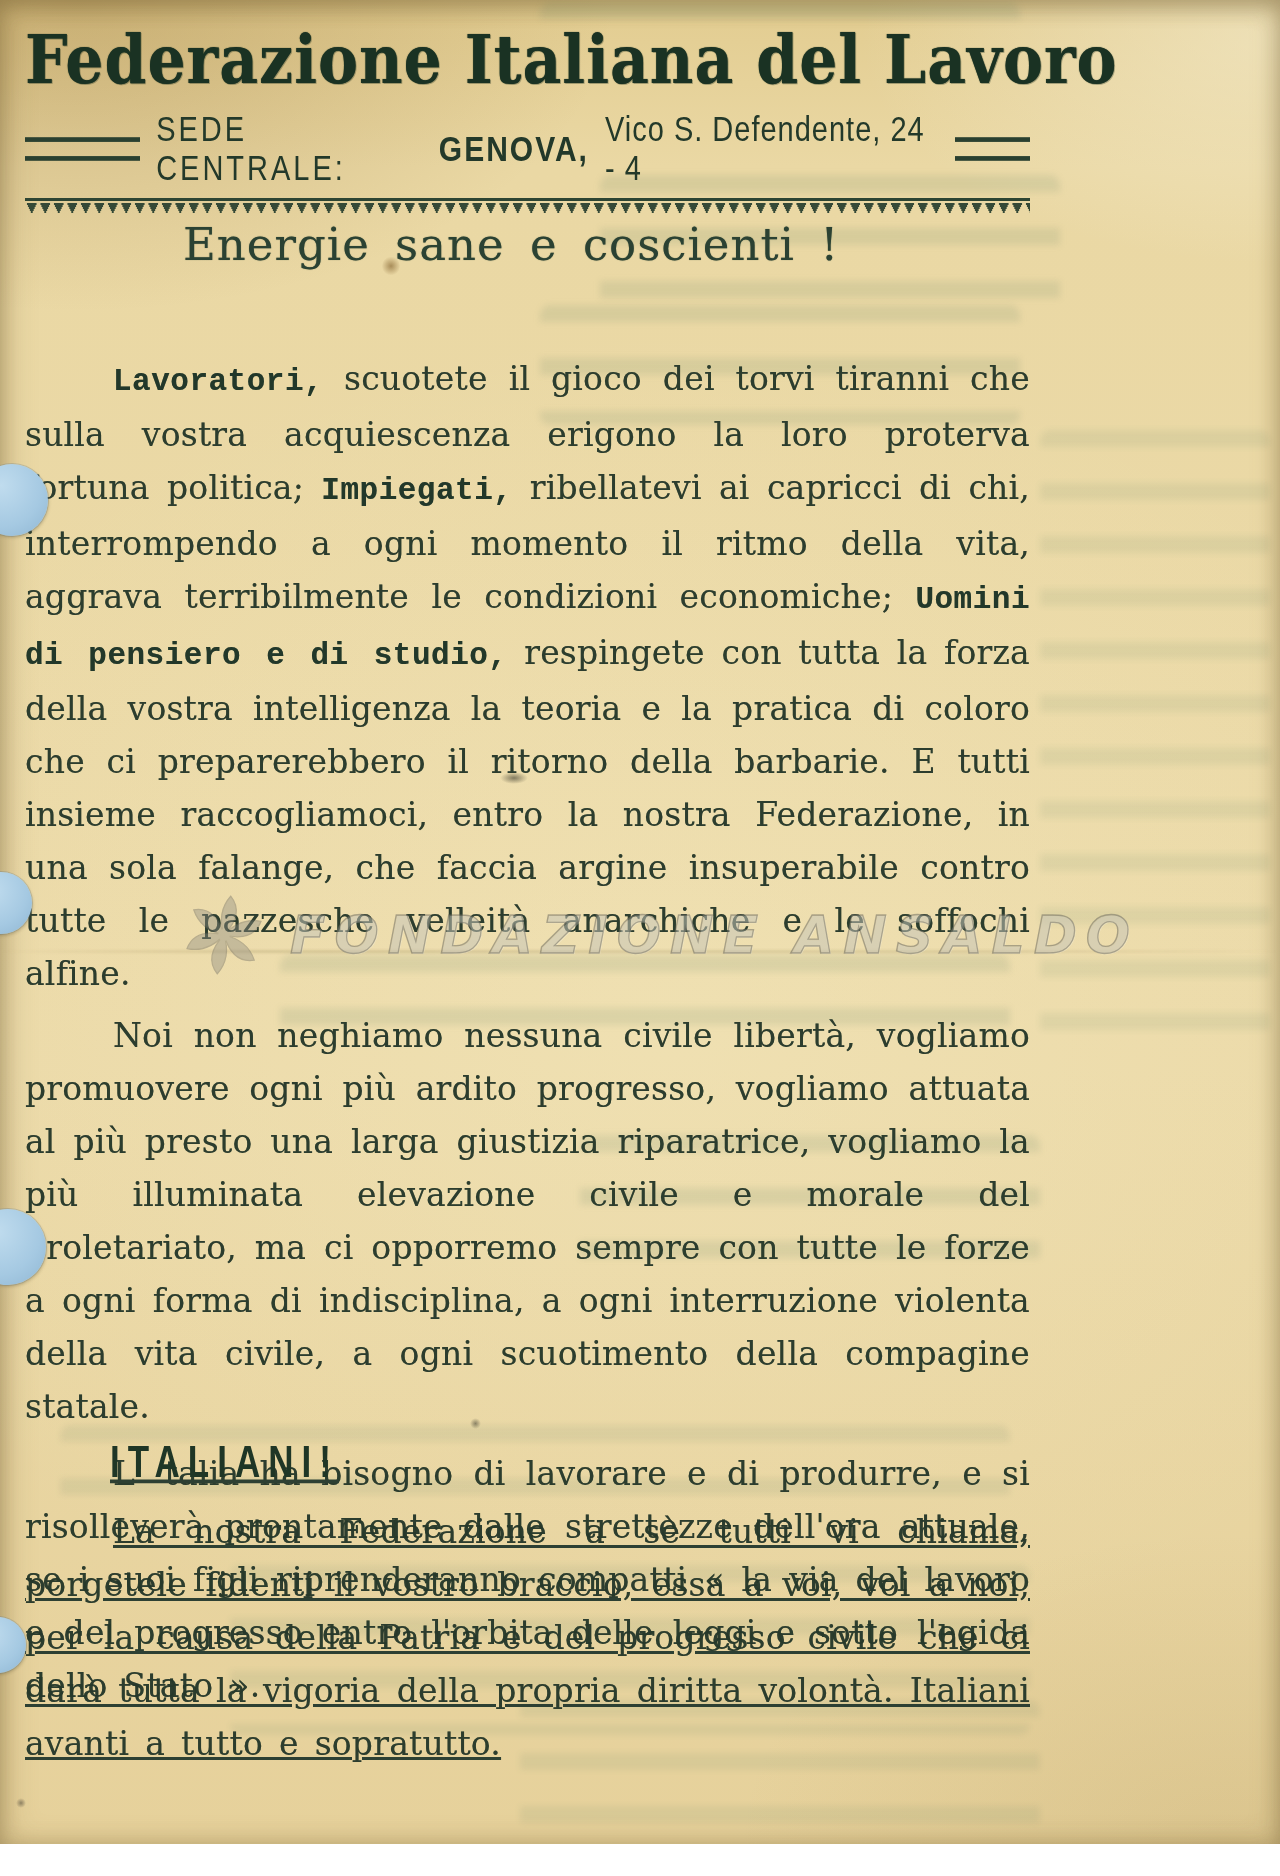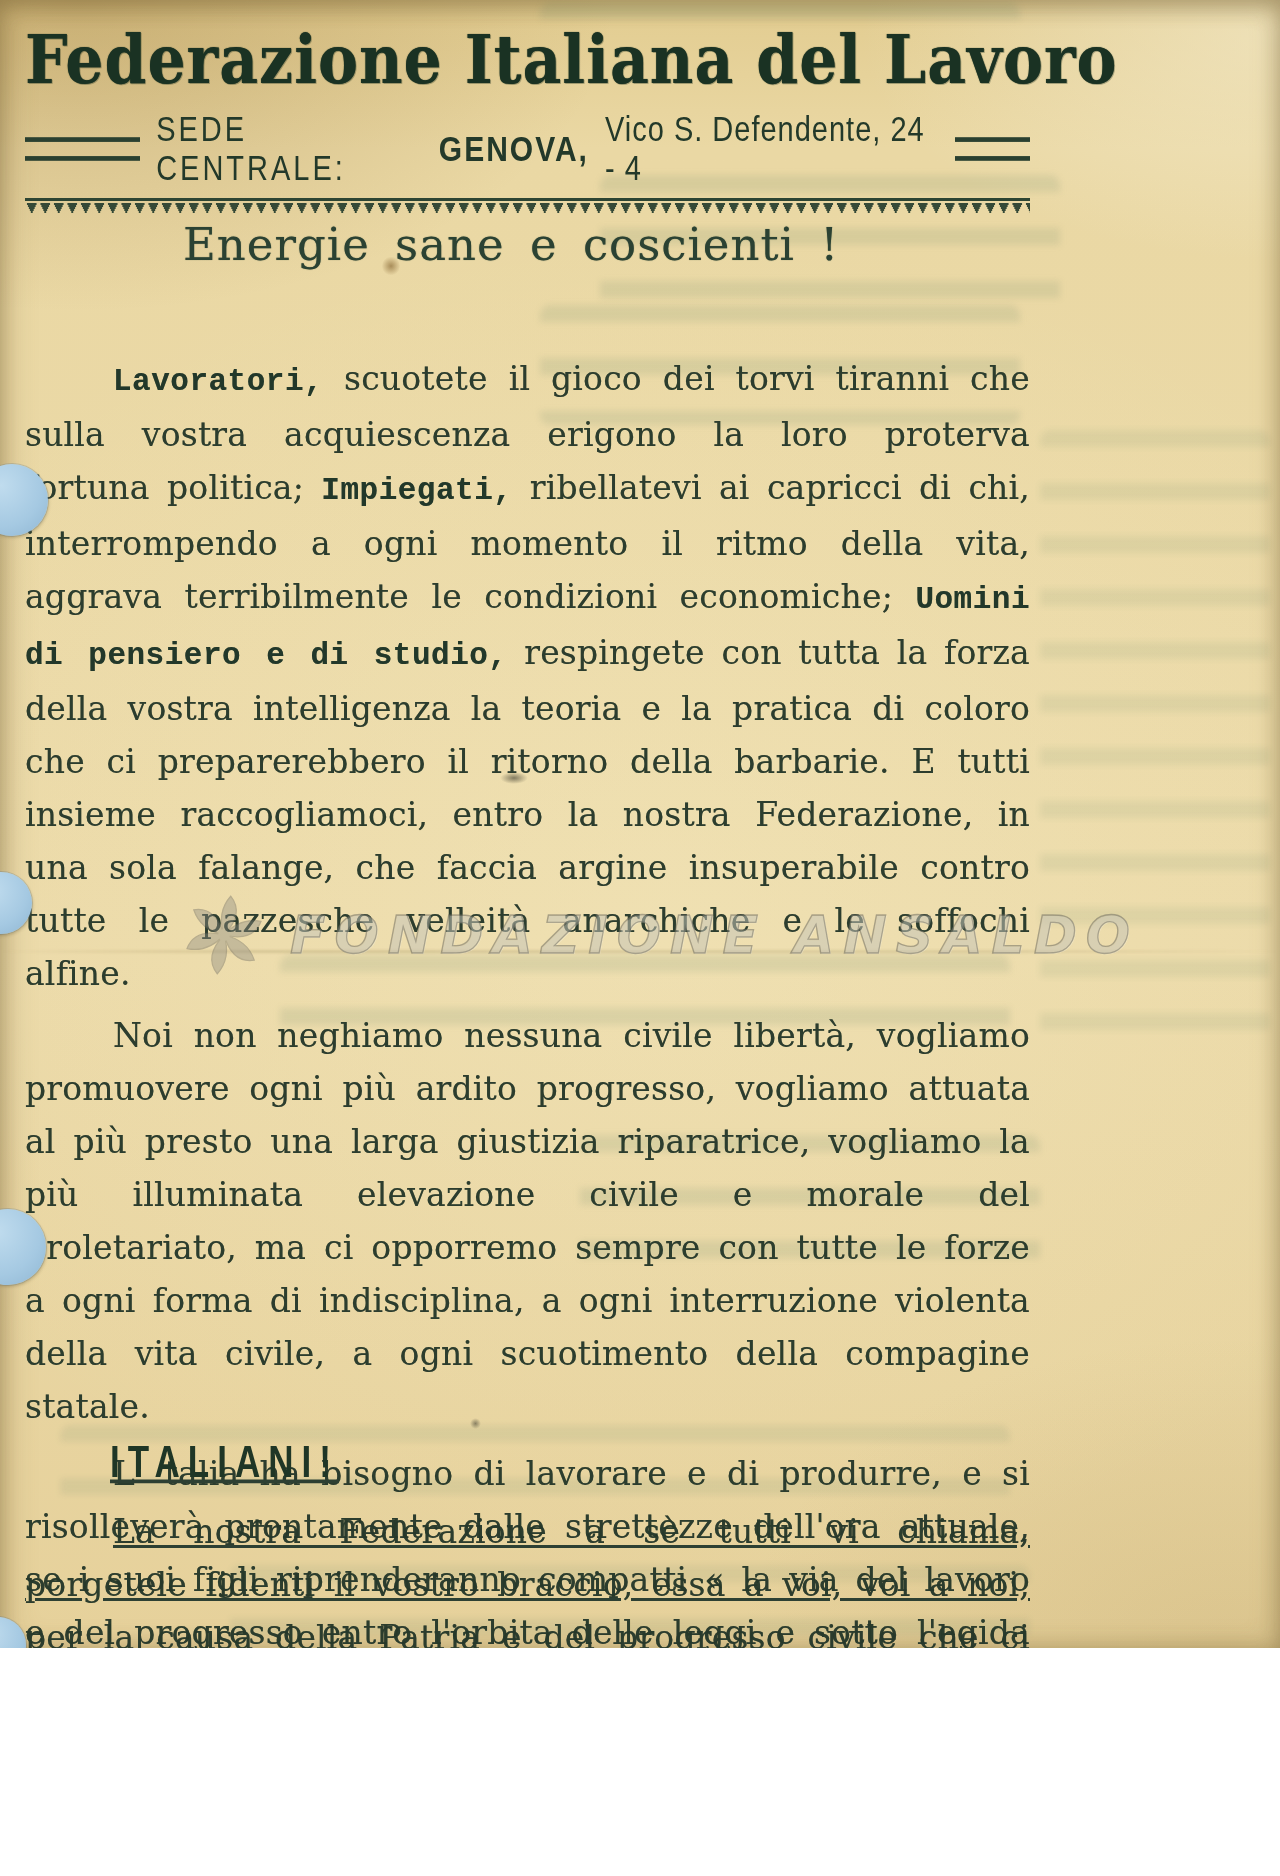--- a/index.html
+++ b/index.html
@@ -1,17 +1,17 @@
 <!DOCTYPE html>
 <html><head>
 <meta charset="utf-8">
 <style>
   html,body{margin:0;padding:0;}
   .page{
-    position:relative; width:1280px; height:1648px; overflow:hidden;
+    position:relative; width:1280px; height:1844px; overflow:hidden;
     background-color:#e7d49e;
     background-image:
       radial-gradient(ellipse 900px 520px at 6% 0%, rgba(140,105,45,0.30), transparent 60%),
       radial-gradient(ellipse 700px 380px at 100% 2%, rgba(246,239,212,0.55), transparent 60%),
       radial-gradient(ellipse 1250px 950px at 52% 55%, rgba(250,242,205,0.28), transparent 72%),
       radial-gradient(ellipse 820px 520px at 96% 100%, rgba(150,120,60,0.14), transparent 60%),
       linear-gradient(180deg,#e2cc90 0%, #ead8a4 9%, #ebd9a7 58%, #e6d19b 100%);
     box-shadow: inset 0 7px 20px rgba(90,70,30,0.32),
                 inset 10px 0 30px rgba(120,95,45,0.20),
                 inset -8px 0 26px rgba(130,105,55,0.14);

